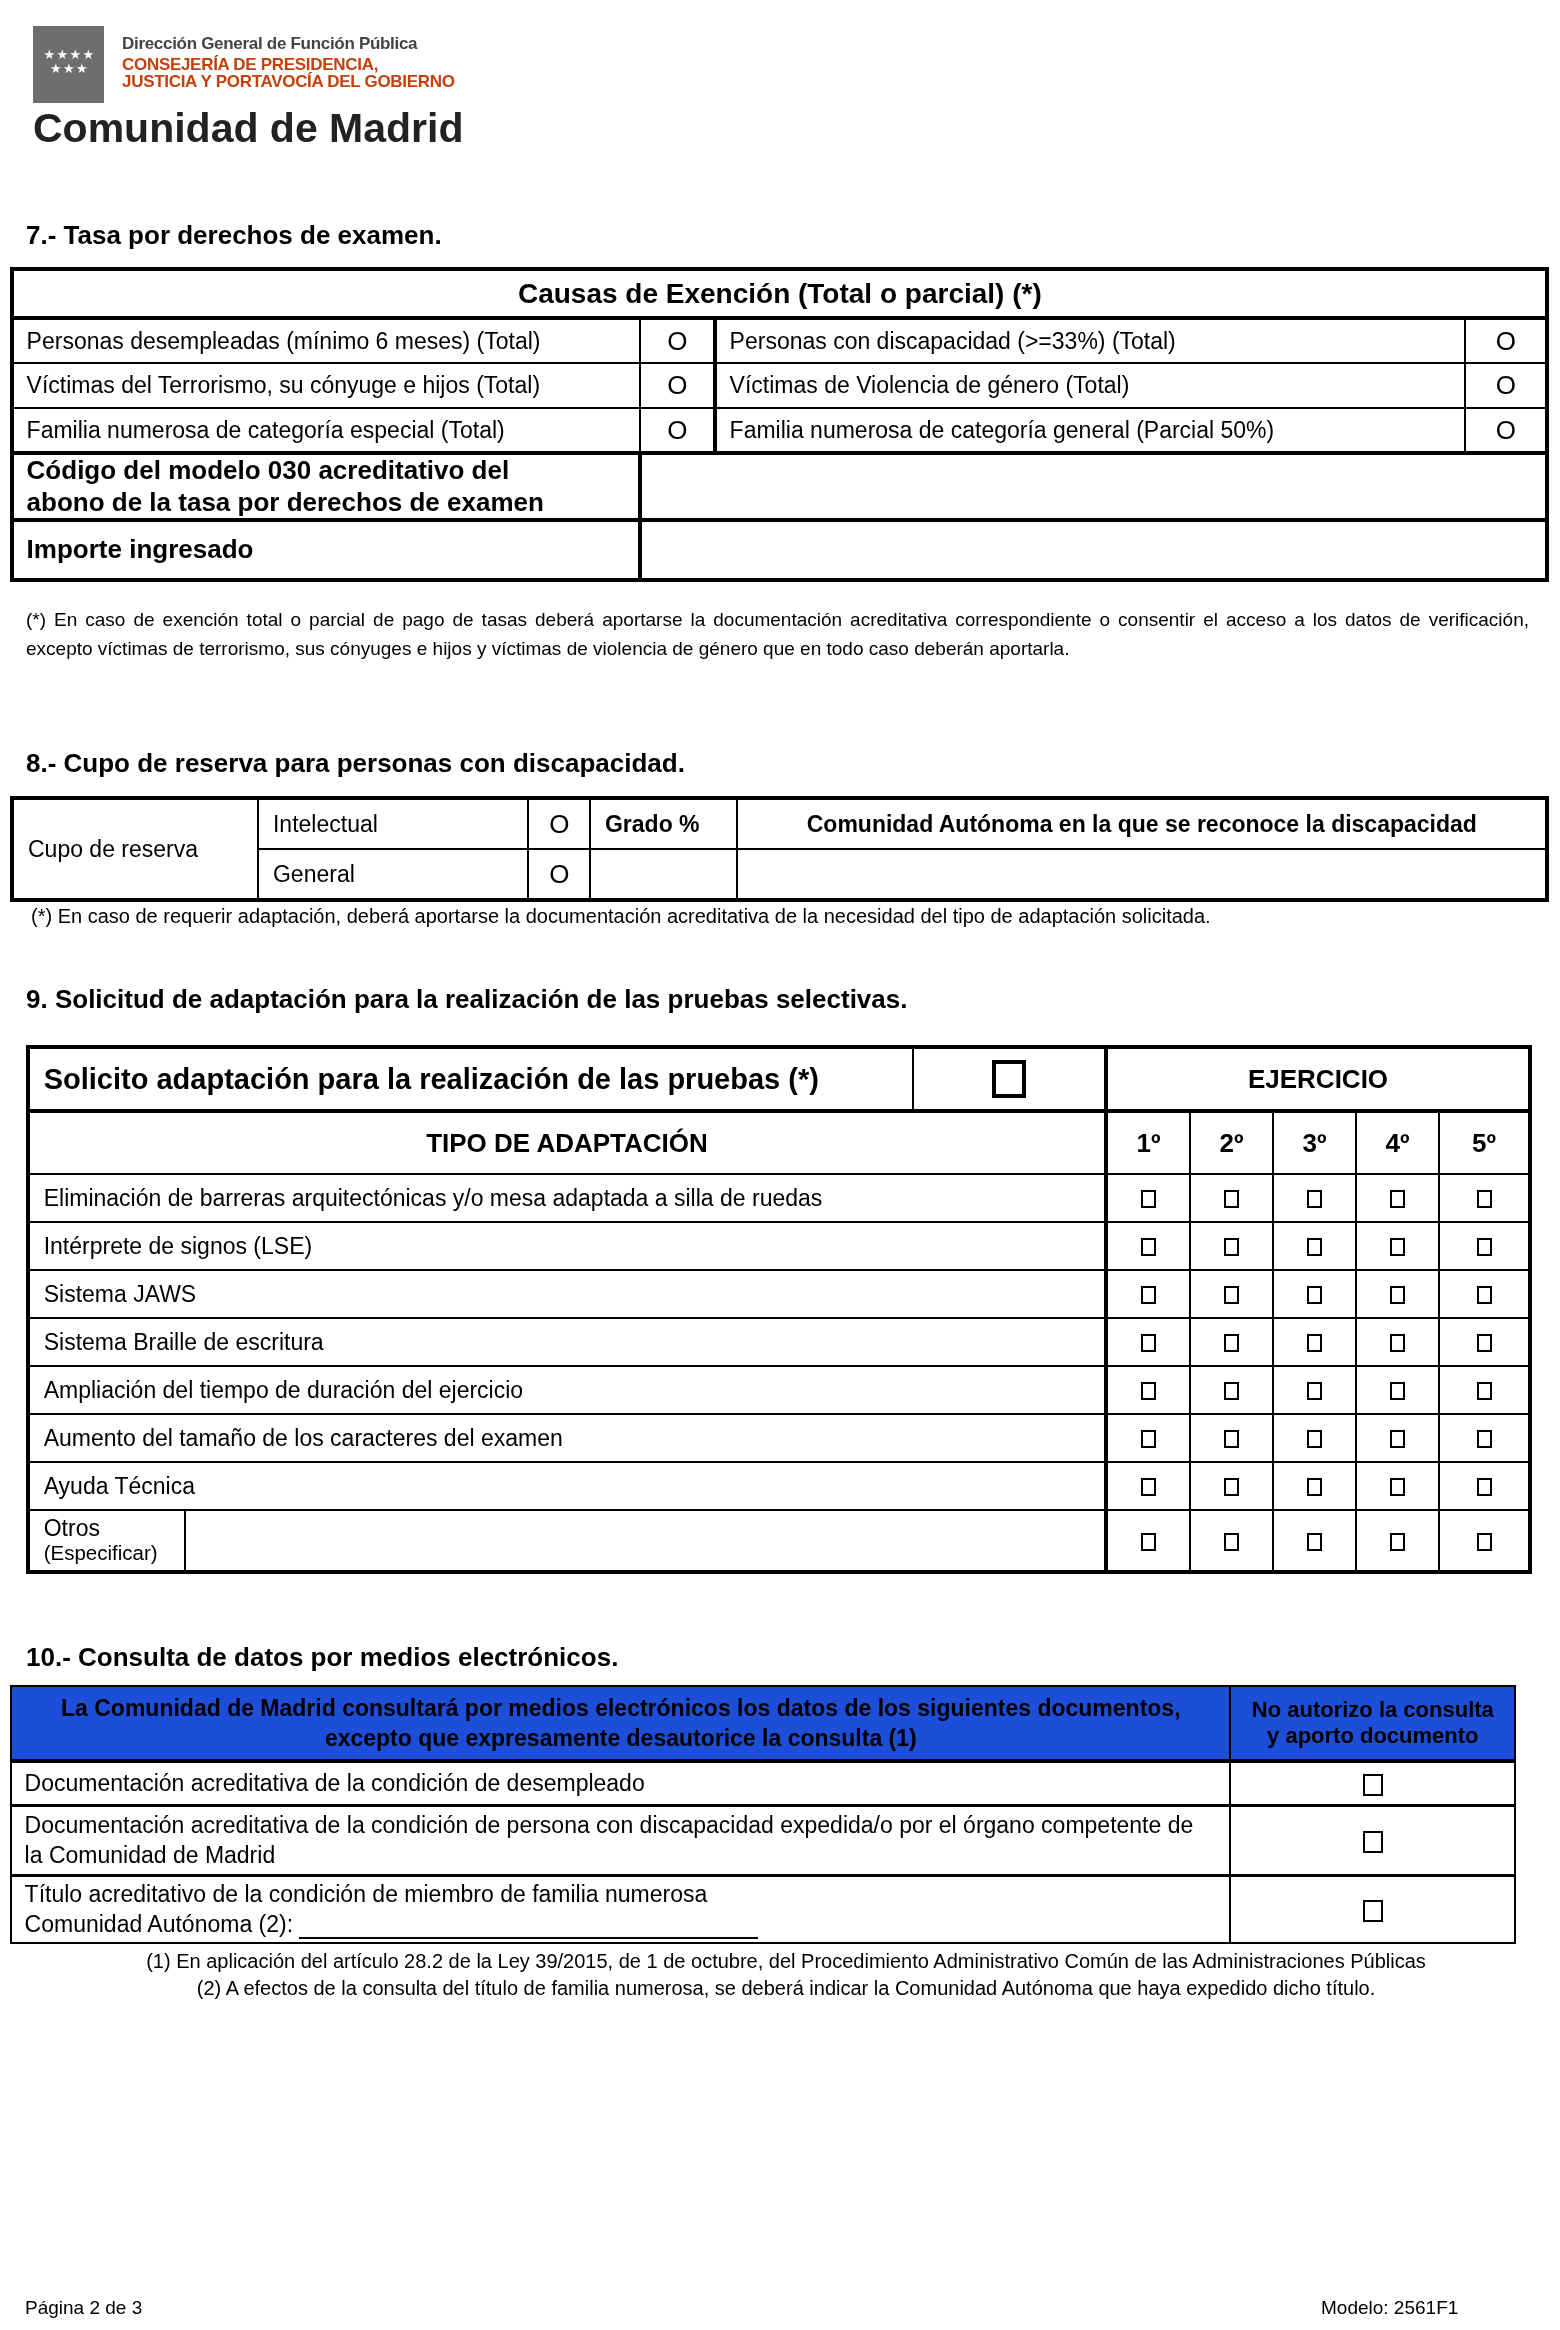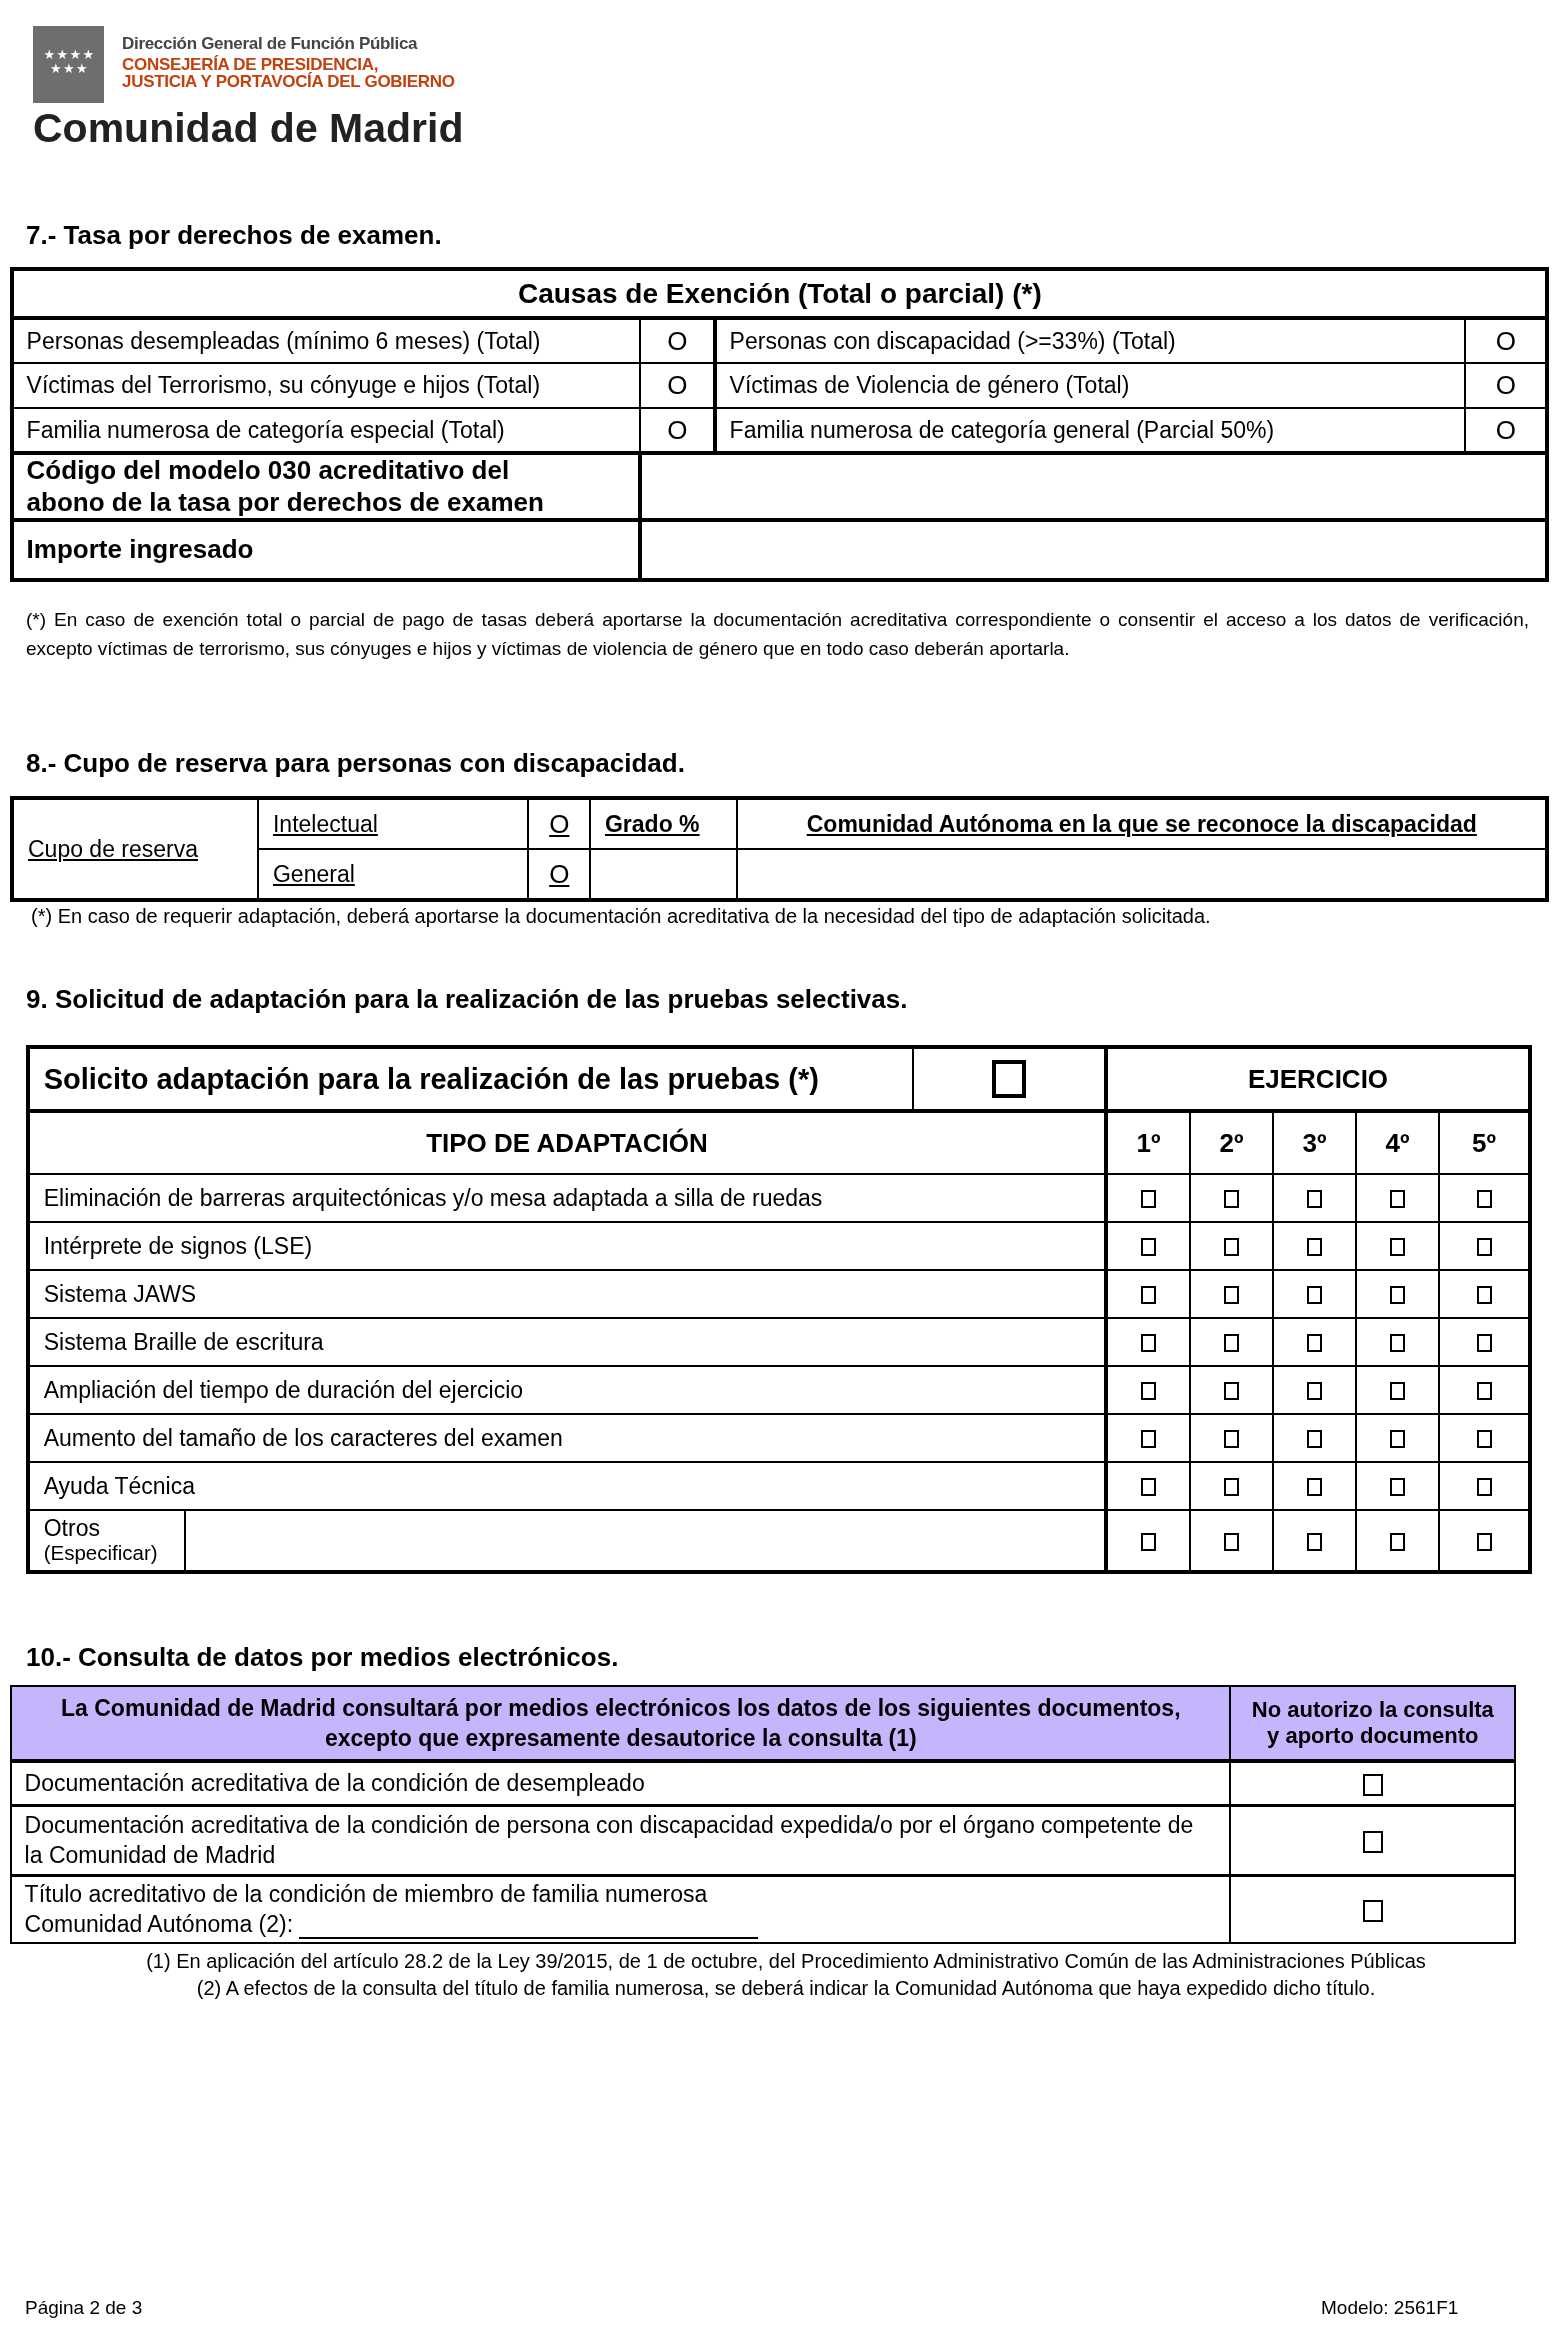--- a/index.html
+++ b/index.html
@@ -30,21 +30,21 @@
   #t7 .bold { font-weight: bold; font-size: 26px; line-height: 31.5px; }
   #t7 .thickTop td { border-top: 4.8px solid #000; }
   #t7 .codeRow td { height: 67px; }
   #t7 .impRow td { height: 60px; }
   #t7 .vthick { border-right: 4.1px solid #000; }
 
   .note { position: absolute; font-size: 19px; line-height: 29px; text-align: justify; }
 
   
   #t8 { left: 10.3px; top: 796px; width: 1535px; border: 4.1px solid #000; }
-  #t8 td { font-size: 23px; padding: 0 13.7px; height: 51px; text-decoration: underline; }
+  #t8 td { font-size: 23px; padding: 0 13.7px; height: 51px; }
   #t8 .radio { text-align: center; font-size: 26px; padding: 0; }
   #t8 .bold { font-weight: bold; }
   #t8 .center { text-align: center; }
 
   
   #t9 { left: 26px; top: 1045px; width: 1502px; border: 4.8px solid #000; }
   #t9 td { font-size: 23px; padding: 0 13.7px; height: 48px; }
   #t9 .h1 td { height: 64px; border-bottom: 4.8px solid #000; }
   #t9 .h2 td { height: 63px; }
   #t9 .big { font-weight: bold; font-size: 29px; }
@@ -53,21 +53,21 @@
   #t9 .vthick { border-right: 4.1px solid #000; }
   #t9 .otros td { height: 62px; }
   .box { display: inline-block; width: 15px; height: 18px; border: 2.7px solid #000; vertical-align: middle; }
   .bigbox { display: inline-block; width: 34px; height: 38px; border: 4.8px solid #000; vertical-align: middle; }
   .otros-lbl { font-size: 23px; line-height: 25px; }
   .otros-sub { font-size: 20.5px; }
 
   
   #t10 { left: 10.3px; top: 1685px; width: 1503px; border: 2.7px solid #000; }
   #t10 td { font-size: 23px; padding: 2.7px 12.3px; line-height: 30px; }
-  #t10 .gh td { background: #c4b5fd; font-weight: bold; text-align: center; height: 75px; border-bottom: 4.1px solid #000; }
+  #t10 .gh td { background: #1d4ed8; font-weight: bold; text-align: center; height: 75px; border-bottom: 4.1px solid #000; }
   #t10 .ghr { font-size: 22px !important; line-height: 26px !important; }
   #t10 .cbc { text-align: center; }
   .mbox { display: inline-block; width: 20.5px; height: 22px; border: 2.7px solid #000; vertical-align: middle; }
   .blank-line { display: inline-block; width: 459px; border-bottom: 2.1px solid #000; height: 23px; vertical-align: bottom; }
 
   .footer { position: absolute; top: 2297px; font-size: 19px; }
 </style>
 </head>
 <body>
 

